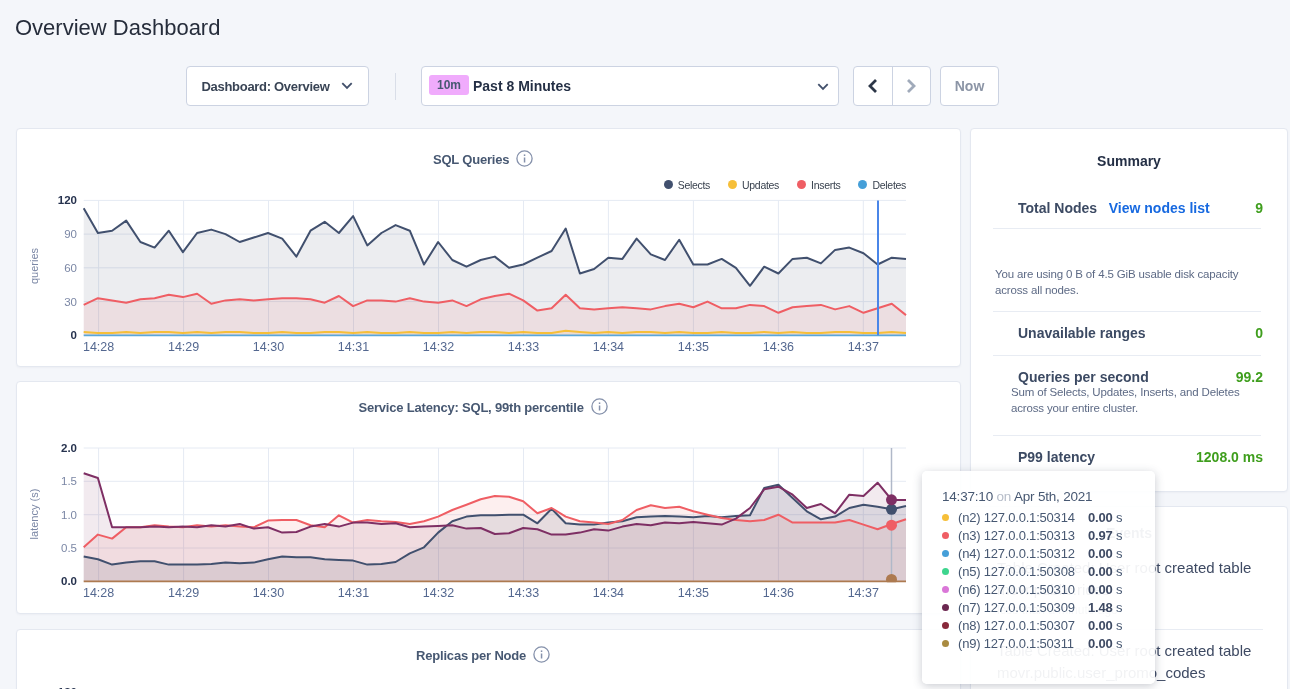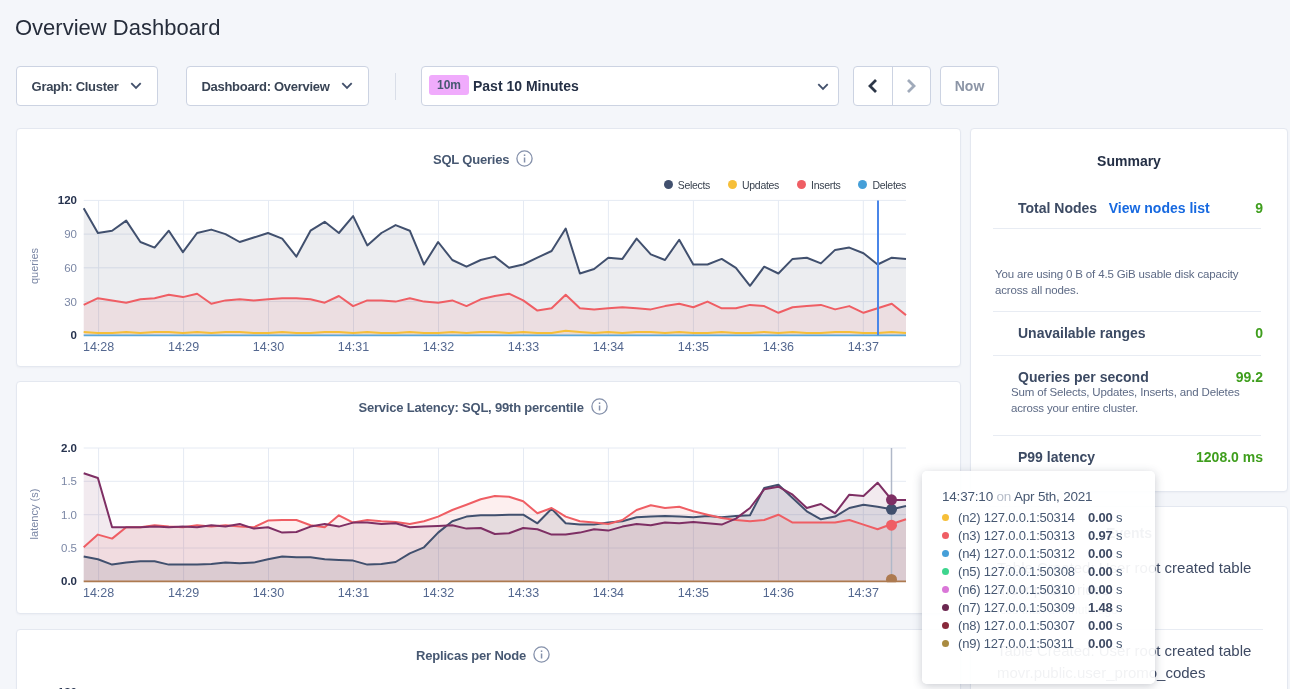--- a/index.html
+++ b/index.html
@@ -24,33 +24,30 @@
 .tdot { width:7px; height:7px; border-radius:50%; margin-left:0; margin-right:9px; flex:none; }
 .tlabel { white-space:nowrap; }
 .tval { position:absolute; left:146px; white-space:nowrap; }
 .tval b { color:#3e4a63; }
 svg { display:block; }
 </style></head><body>
 <div id="root">
 
   <div class="abs" style="left:15px; top:15px; font-size:22px; color:#262d3b;">Overview Dashboard</div>
 
-  <div class="btn" style="left:16px; top:66px; width:142px;">Graph: Cluster<svg width="12" height="8" viewBox="0 0 12 8" style="display:inline-block;margin-left:12px">
-        <path d="M1.3 1.2 L6 6 L10.7 1.2" fill="none" stroke="#42506b" stroke-width="1.8"></path>
-      </svg></div>
   <div class="btn" style="left:186px; top:66px; width:183px;">Dashboard: Overview<svg width="12" height="8" viewBox="0 0 12 8" style="display:inline-block;margin-left:12px">
         <path d="M1.3 1.2 L6 6 L10.7 1.2" fill="none" stroke="#42506b" stroke-width="1.8"></path>
       </svg></div>
   <div class="abs" style="left:395px; top:73px; width:1px; height:27px; background:#d9dee8;"></div>
 
   <div class="abs" style="left:421px; top:66px; width:418px; height:40px; background:#fff;
        border:1px solid #ccd3e2; border-radius:4px;">
     <span class="abs" style="left:7px; top:8px; background:#f0abfc; border-radius:3px; font-size:12px;
        font-weight:bold; color:#475872; padding:3px 8px;">10m</span>
-    <span class="abs" style="left:51px; top:11px; font-size:14px; font-weight:bold; color:#242f45;">Past 10 Minutes</span>
+    <span class="abs" style="left:51px; top:11px; font-size:14px; font-weight:bold; color:#242f45;">Past 8 Minutes</span>
     <svg width="12" height="8" viewBox="0 0 12 8" style="position:absolute;left:395px;top:16px">
         <path d="M1.3 1.2 L6 6 L10.7 1.2" fill="none" stroke="#42506b" stroke-width="1.8"></path>
       </svg>
   </div>
 
   <div class="abs" style="left:853px; top:66px; width:78px; height:40px; background:#fff;
        border:1px solid #ccd3e2; border-radius:4px; display:flex;">
     <div style="width:39px; border-right:1px solid #ccd3e2; display:flex; align-items:center; justify-content:center;">
       <svg width="11" height="16" viewBox="0 0 11 16">
           <path d="M9 2 L3 8 L9 14" fill="none" stroke="#2c3647" stroke-width="2.8"></path>

